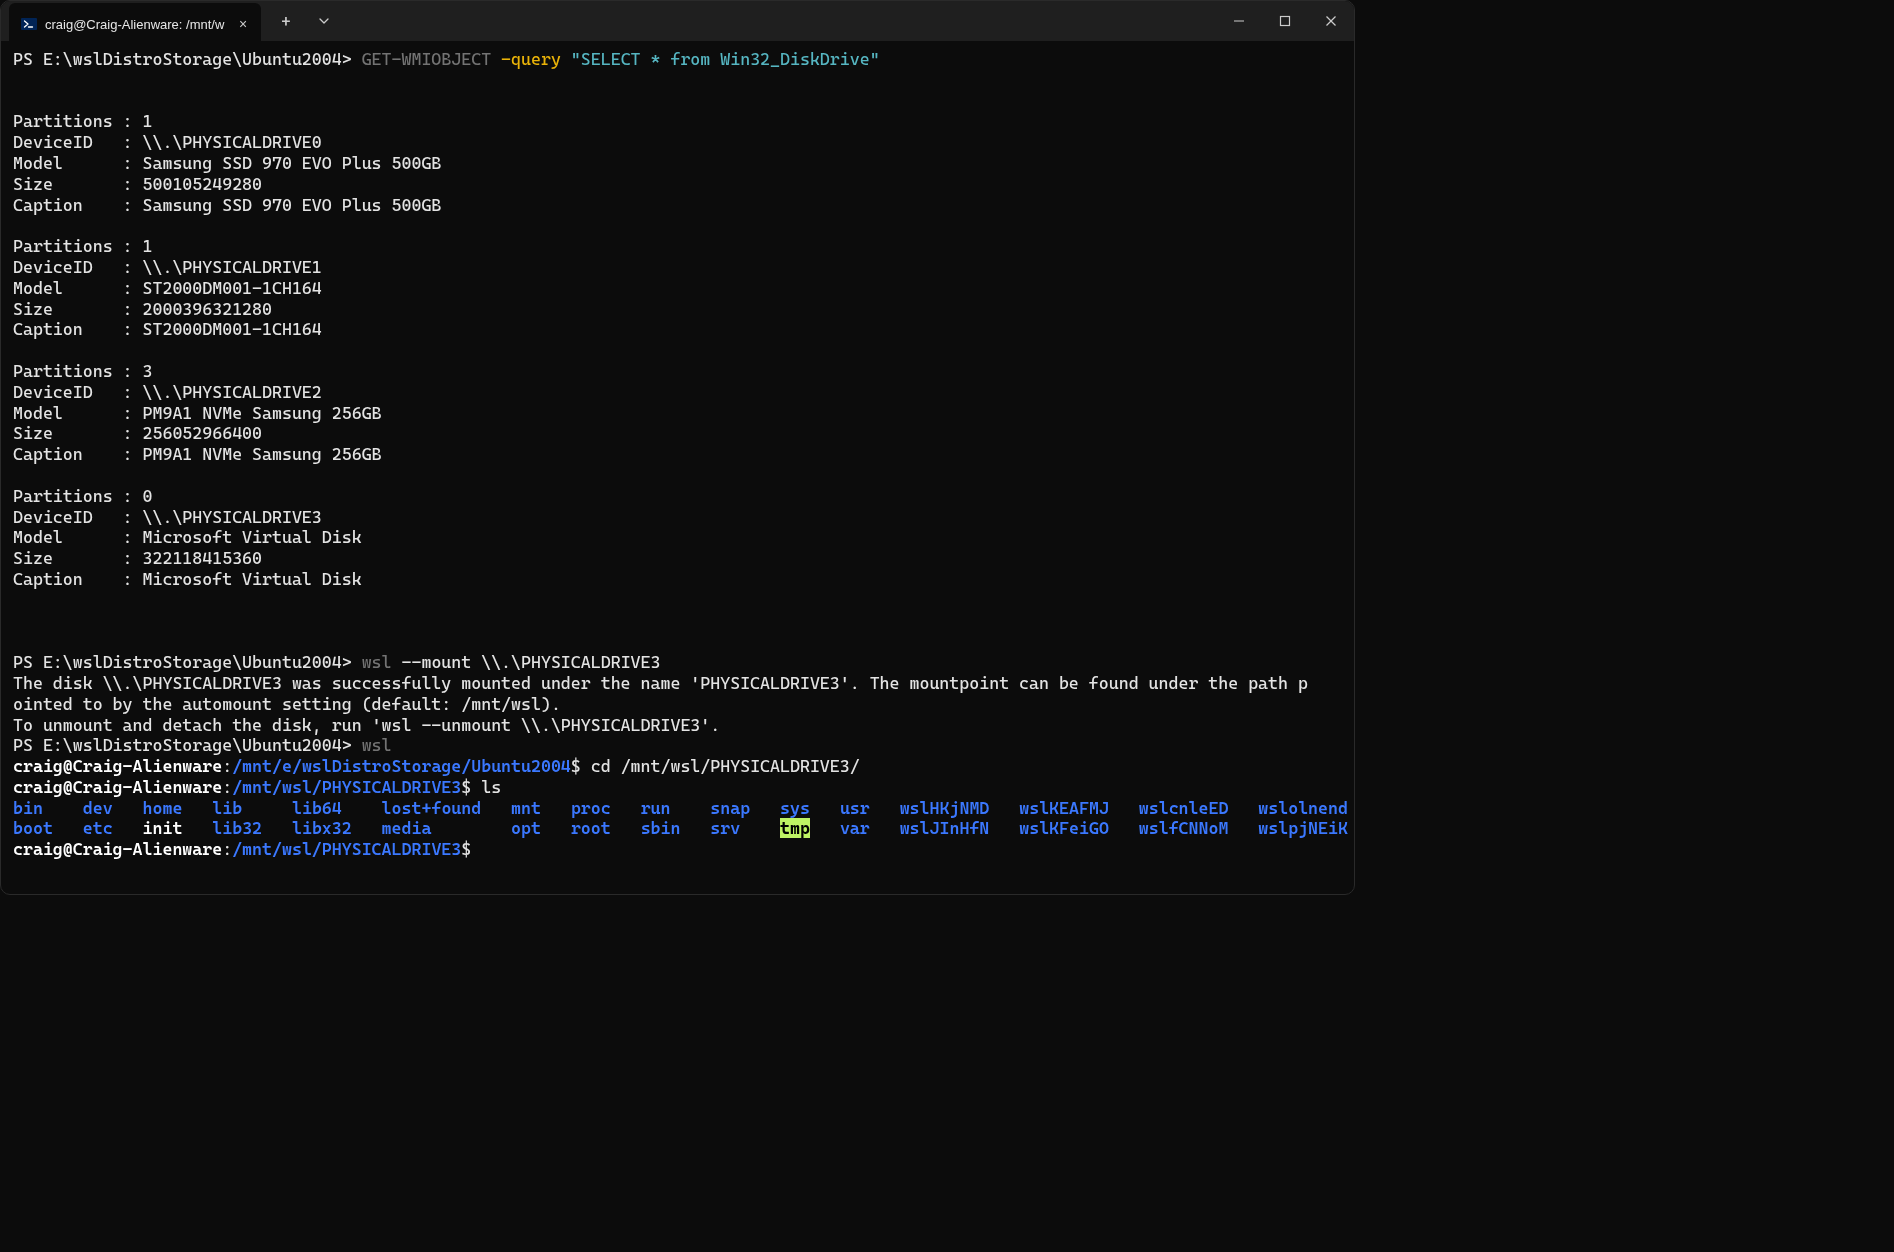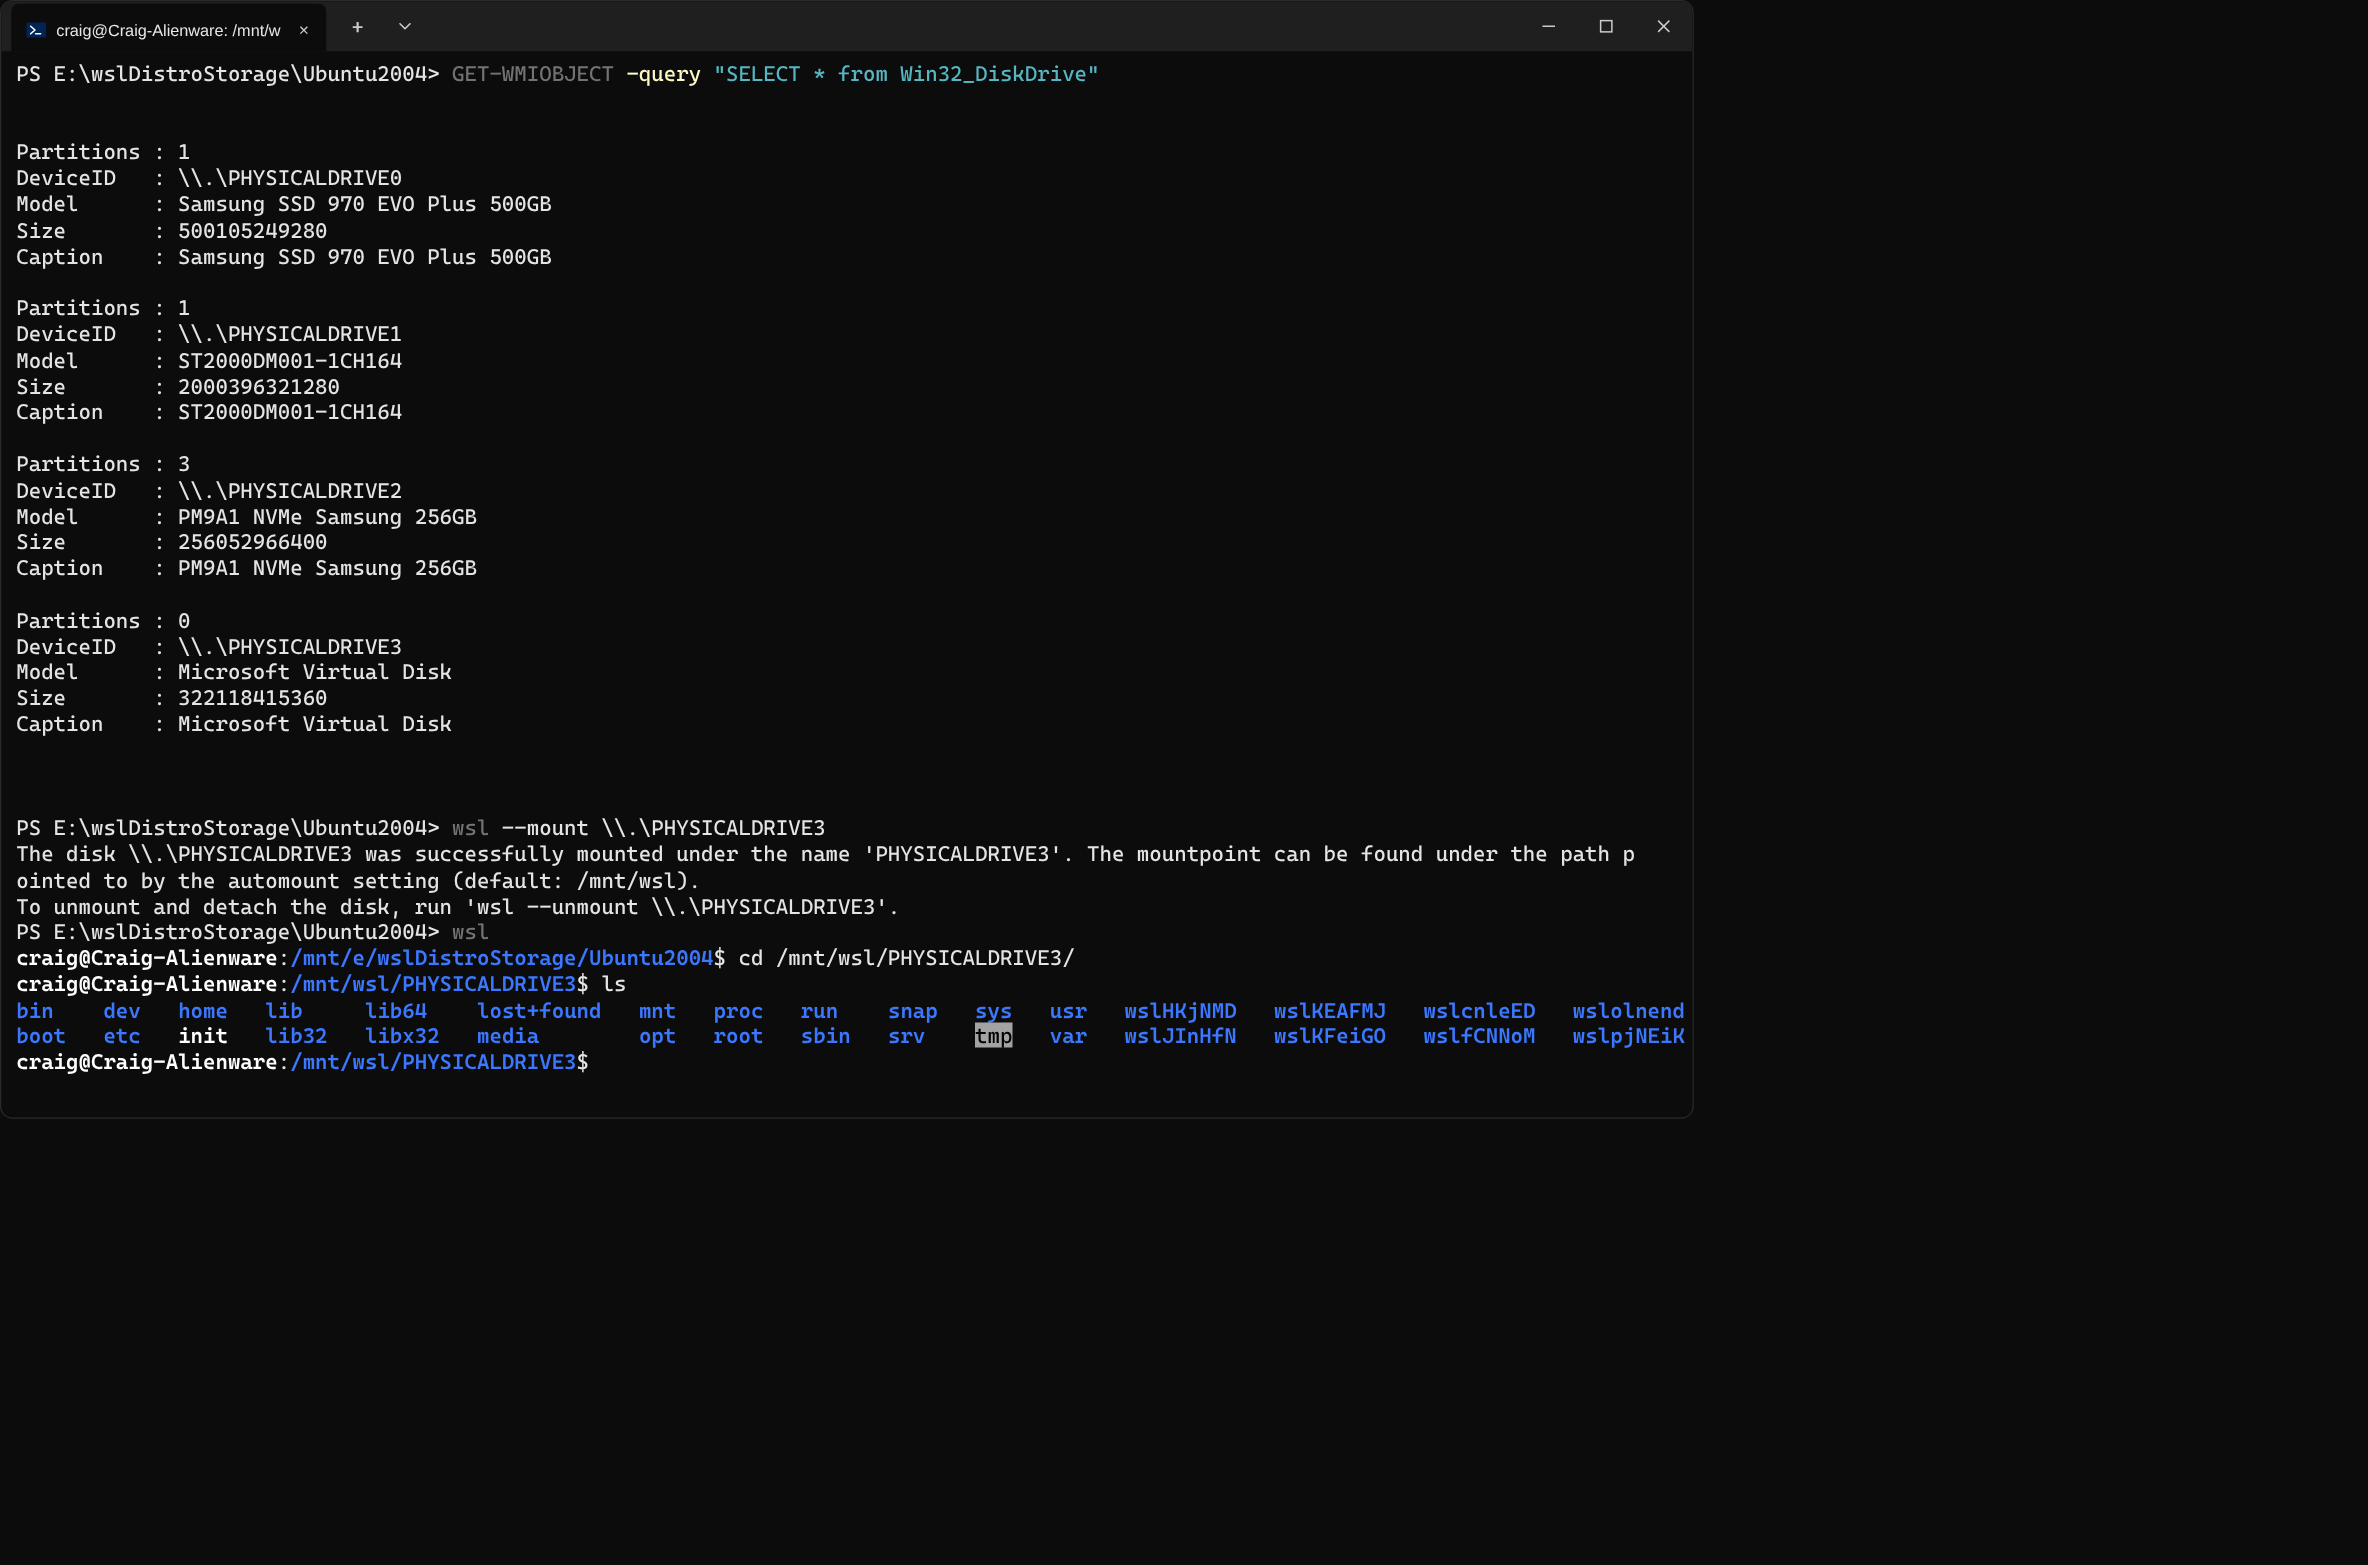--- a/index.html
+++ b/index.html
@@ -104,25 +104,25 @@
     line-height: 20.8px;
     white-space: pre;
     overflow-y: auto;
     position: relative;
   }
   .terminal::-webkit-scrollbar { width: 12px; }
   .terminal::-webkit-scrollbar-track { background: #0c0c0c; }
   .terminal::-webkit-scrollbar-thumb { background: #3a3a3a; border-radius: 6px; }
 
   .yl { color: #737373; }
-  .gy { color: #fef9c3; }
+  .gy { color: #eab308; }
   .cy { color: #56b6c2; }
   .gn { color: #ffffff; font-weight: 600; }
   .bl { color: #3b78ff; font-weight: 600; }
-  .tmp { background: #a3a3a3; color: #000; font-weight: 400; padding: 0 0px; }
+  .tmp { background: #bef264; color: #000; font-weight: 700; padding: 0 0px; }
   .wh { color: #e4e4e4; }
   .line { display: block; }
   .blank { display: block; height: 20.8px; }
 </style>
 </head>
 <body>
 
 <div class="window">
   <div class="titlebar">
     <div class="tab">

